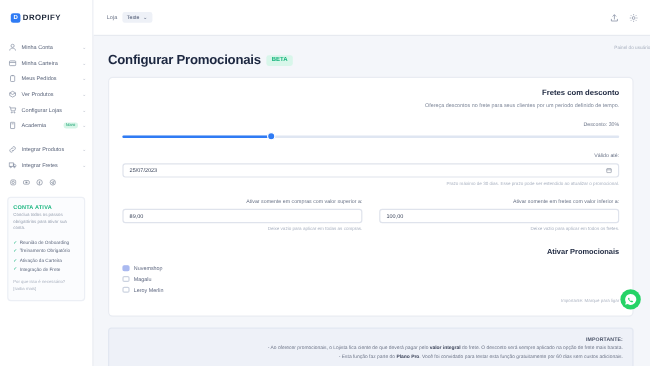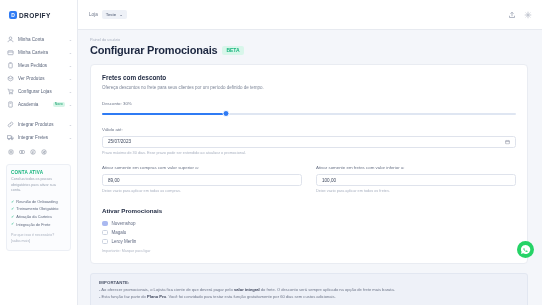--- a/index.html
+++ b/index.html
@@ -88,21 +88,21 @@
     display: flex; align-items: center; gap: 2px;
     font-size: 3.9px; color: #5d677d; line-height: 1.9;
   }
   .check-mark { color: #17b57e; font-size: 4px; }
   .acct-foot {
     font-size: 3.6px; color: #aab2c0; line-height: 1.6;
     margin-top: 5px;
   }
 
   
-  .main { flex: 1 1 auto; height: 265px; position: relative; background: #f4f6fa; }
+  .main { flex: 1 1 auto; height: 265px; position: relative; background: #f4f6fa; text-align: right; }
 
   .topbar {
     height: 30px; background: #ffffff;
     border-bottom: 1px solid #e7eaf0;
     display: flex; align-items: center;
     padding: 0 10px 0 11px;
   }
   .store-label { font-size: 4.6px; color: #6b7488; margin-right: 4px; }
   .store-select {
     display: flex; align-items: center; gap: 3px;

